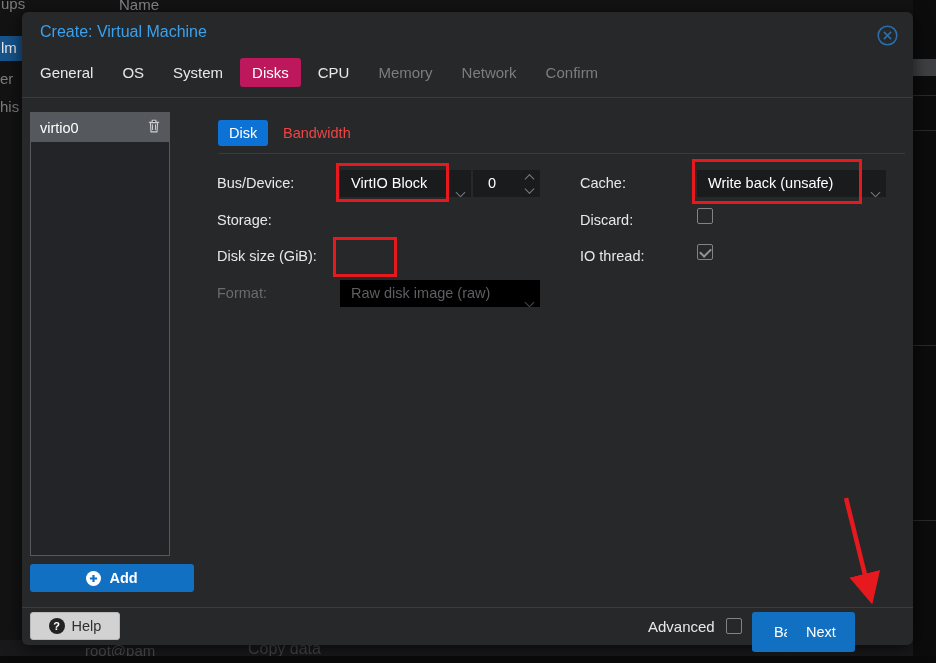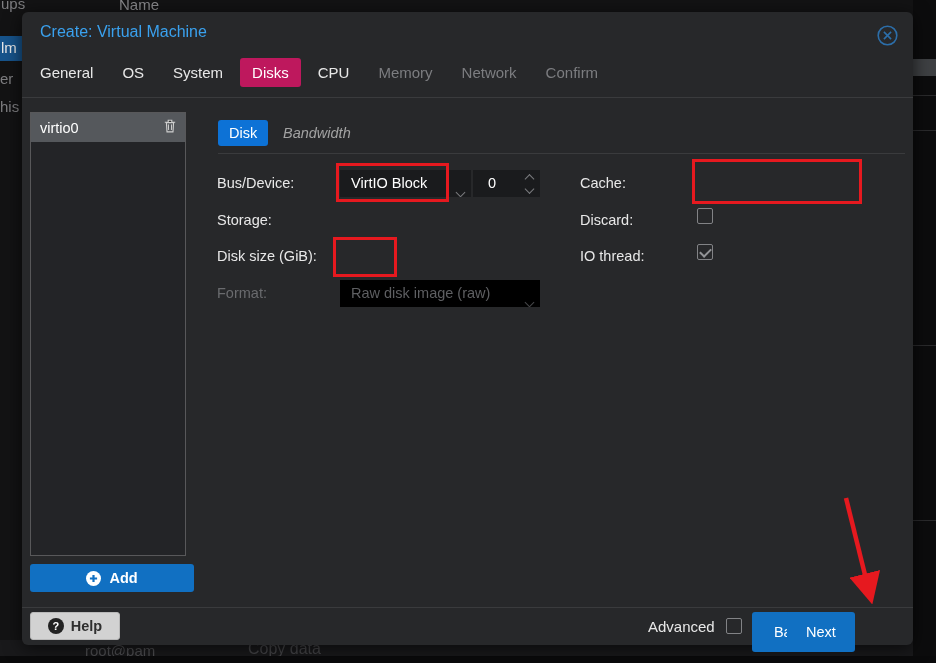--- a/index.html
+++ b/index.html
@@ -33,37 +33,37 @@
   #close-btn { position:absolute; right:15px; top:13px; width:21px; height:21px; cursor:pointer; }
 
   #tab-row { position:absolute; left:18px; top:52px; display:flex; gap:29px; align-items:center; font-size:15px; }
   .tab { color:#e8e8e8; white-space:nowrap; cursor:pointer; }
   .tab.active { background:#be185d; color:#fff; padding:6px 12px; border-radius:3px; margin:-6px -12px; }
   .tab.disabled { color:#7c7d80; cursor:default; }
   #header-line { position:absolute; left:0; top:85px; width:100%; height:1px; background:#3a3b3d; }
 
   
   #disk-panel {
-    position:absolute; left:8px; top:100px; width:156px; height:444px;
+    position:absolute; left:8px; top:100px; width:140px; height:444px;
     background:#232427; border:1px solid #58585a;
   }
   #disk-item {
     height:29px; background:#55585c; color:#fff; font-size:14.5px;
     display:flex; align-items:center; justify-content:space-between; padding:0 9px;
   }
   #add-btn {
     position:absolute; left:8px; top:552px; width:164px; height:28px;
     background:#1170c2; border-radius:3px; color:#fff; font-size:14.5px; font-weight:bold;
     display:flex; align-items:center; justify-content:center; gap:8px; cursor:pointer;
   }
 
   
   .subtab { position:absolute; font-size:14.5px; cursor:pointer; }
   #subtab-disk { left:196px; top:108px; background:#0d72d6; color:#fff; padding:5px 11px; border-radius:3px; }
-  #subtab-bandwidth { left:261px; top:113px; color:#a3a3a3;font-style:italic; }
+  #subtab-bandwidth { left:261px; top:113px; color:#ef4444; }
   #subtab-line { position:absolute; left:196px; top:141px; right:8px; height:1px; background:#3a3b3d; }
 
   
   .flabel { position:absolute; font-size:14.5px; color:#e8e8e8; white-space:nowrap; }
   .flabel.disabled { color:#6a6b6e; }
   .field {
     position:absolute; height:27px; background:#1a1b1d; color:#fff;
     font-size:14.5px; line-height:27px; padding-left:11px; white-space:nowrap; overflow:hidden;
   }
   .field.disabled { background:#000000; color:#5e5f62; }
@@ -82,21 +82,21 @@
 
   
   #footer-line { position:absolute; left:0; top:595px; width:100%; height:1px; background:#3a3b3d; }
   #help-btn {
     position:absolute; left:8px; top:600px; width:90px; height:28px;
     background:#d2d2d2; border:1px solid #b9b9b9; border-radius:3px;
     display:flex; align-items:center; justify-content:center; gap:7px; cursor:pointer;
   }
   #help-btn .qmark { width:16px; height:16px; border-radius:50%; background:#222; color:#fff;
     font-size:11px; font-weight:bold; display:flex; align-items:center; justify-content:center; }
-  #help-btn .lbl { color:#303030; font-size:14.5px;font-weight:bold; }
+  #help-btn .lbl { color:#303030; font-size:14.5px; }
   #advanced-label { position:absolute; left:626px; top:606px; font-size:15px; color:#e8e8e8; }
   #advanced-checkbox { left:704px; top:606px; }
   .btn-blue {
     position:absolute; top:600px; height:40px; background:#1170c2; border-radius:3px;
     color:#fff; font-size:14.5px; display:flex; align-items:center; justify-content:center; cursor:pointer;
   }
   #back-btn { left:730px; width:76px; }
   #next-btn { left:765px; width:68px; }
 
   
@@ -197,20 +197,24 @@
 
   <span class="flabel" style="left:195px; top:236px;">Disk size (GiB):</span>
 
   <span class="flabel disabled" style="left:195px; top:273px;">Format:</span>
   <div class="field disabled" style="left:318px; top:268px; width:200px;">
     <span>Raw disk image (raw)</span>
     <span class="combo-trigger"><span class="chev down"></span></span>
   </div>
 
   <span class="flabel" style="left:558px; top:163px;">Cache:</span>
+  <div class="field" style="left:675px; top:158px; width:189px;">
+    <span>Write back (unsafe)</span>
+    <span class="combo-trigger"><span class="chev down"></span></span>
+  </div>
 
   <span class="flabel" style="left:558px; top:200px;">Discard:</span>
   <div class="checkbox" style="left:675px; top:196px;"></div>
 
   <span class="flabel" style="left:558px; top:236px;">IO thread:</span>
   <div class="checkbox checked" style="left:675px; top:232px;"></div>
 
   <div id="footer-line"></div>
   <div id="help-btn">
     <span class="qmark">?</span>

